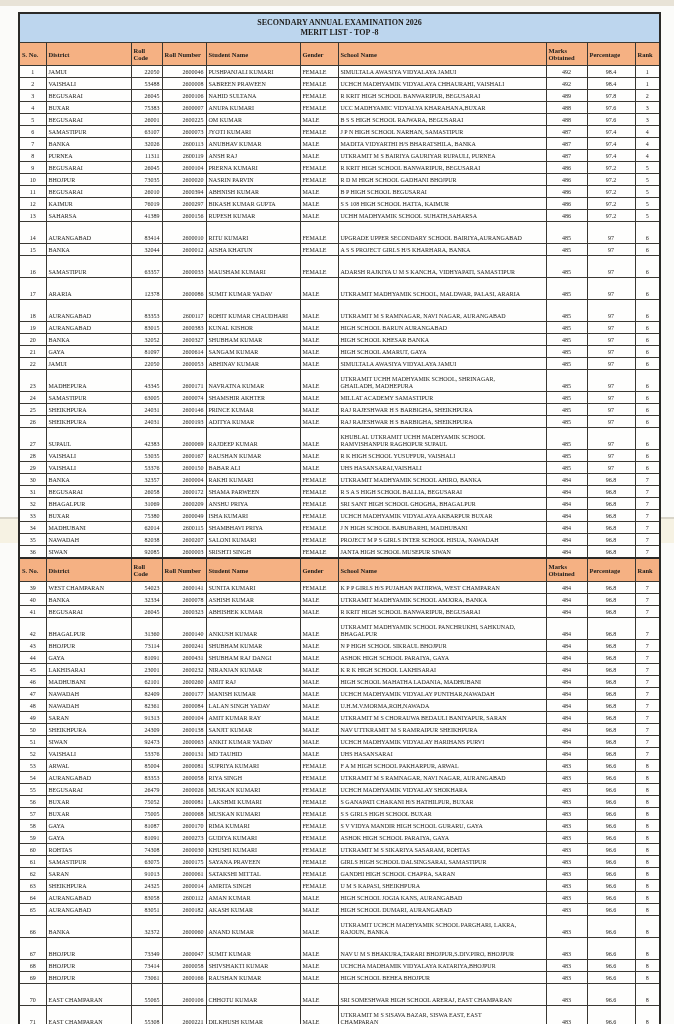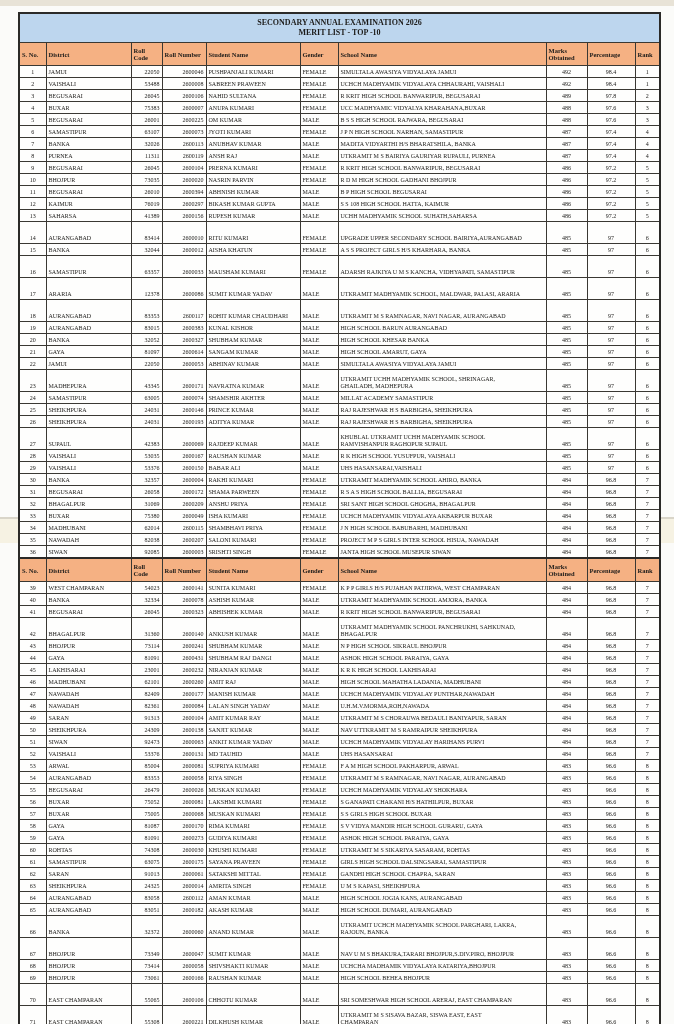--- a/index.html
+++ b/index.html
@@ -70,21 +70,21 @@
       <col class="col5">
       <col class="col6">
       <col class="col7">
       <col class="col8">
       <col class="col9">
     </colgroup>
     <thead>
       <tr class="title-row">
         <th colspan="10">
           <div>SECONDARY ANNUAL EXAMINATION 2026</div>
-          <div>MERIT LIST - TOP -10</div>
+          <div>MERIT LIST - TOP -8</div>
         </th>
       </tr>
       <tr>
         <th class="c0">S. No.</th>
         <th class="c1">District</th>
         <th class="c2">Roll Code</th>
         <th class="c3">Roll Number</th>
         <th class="c4">Student Name</th>
         <th class="c5">Gender</th>
         <th class="c6">School Name</th>

